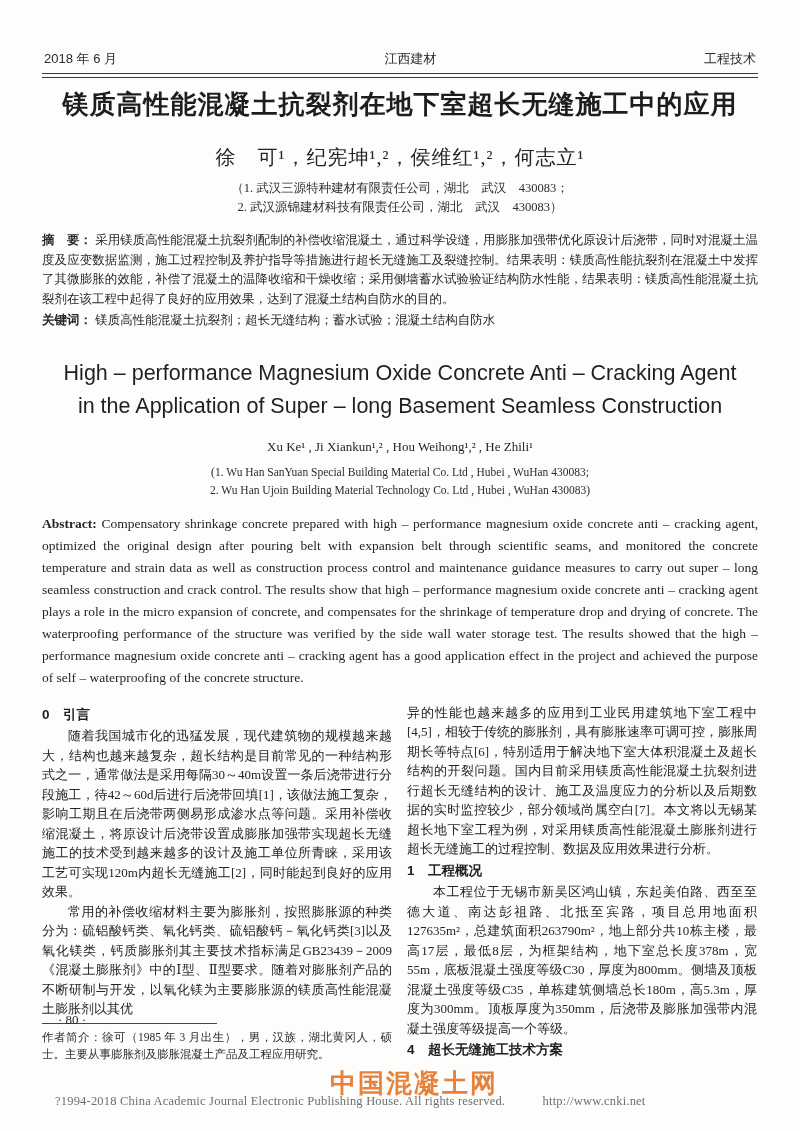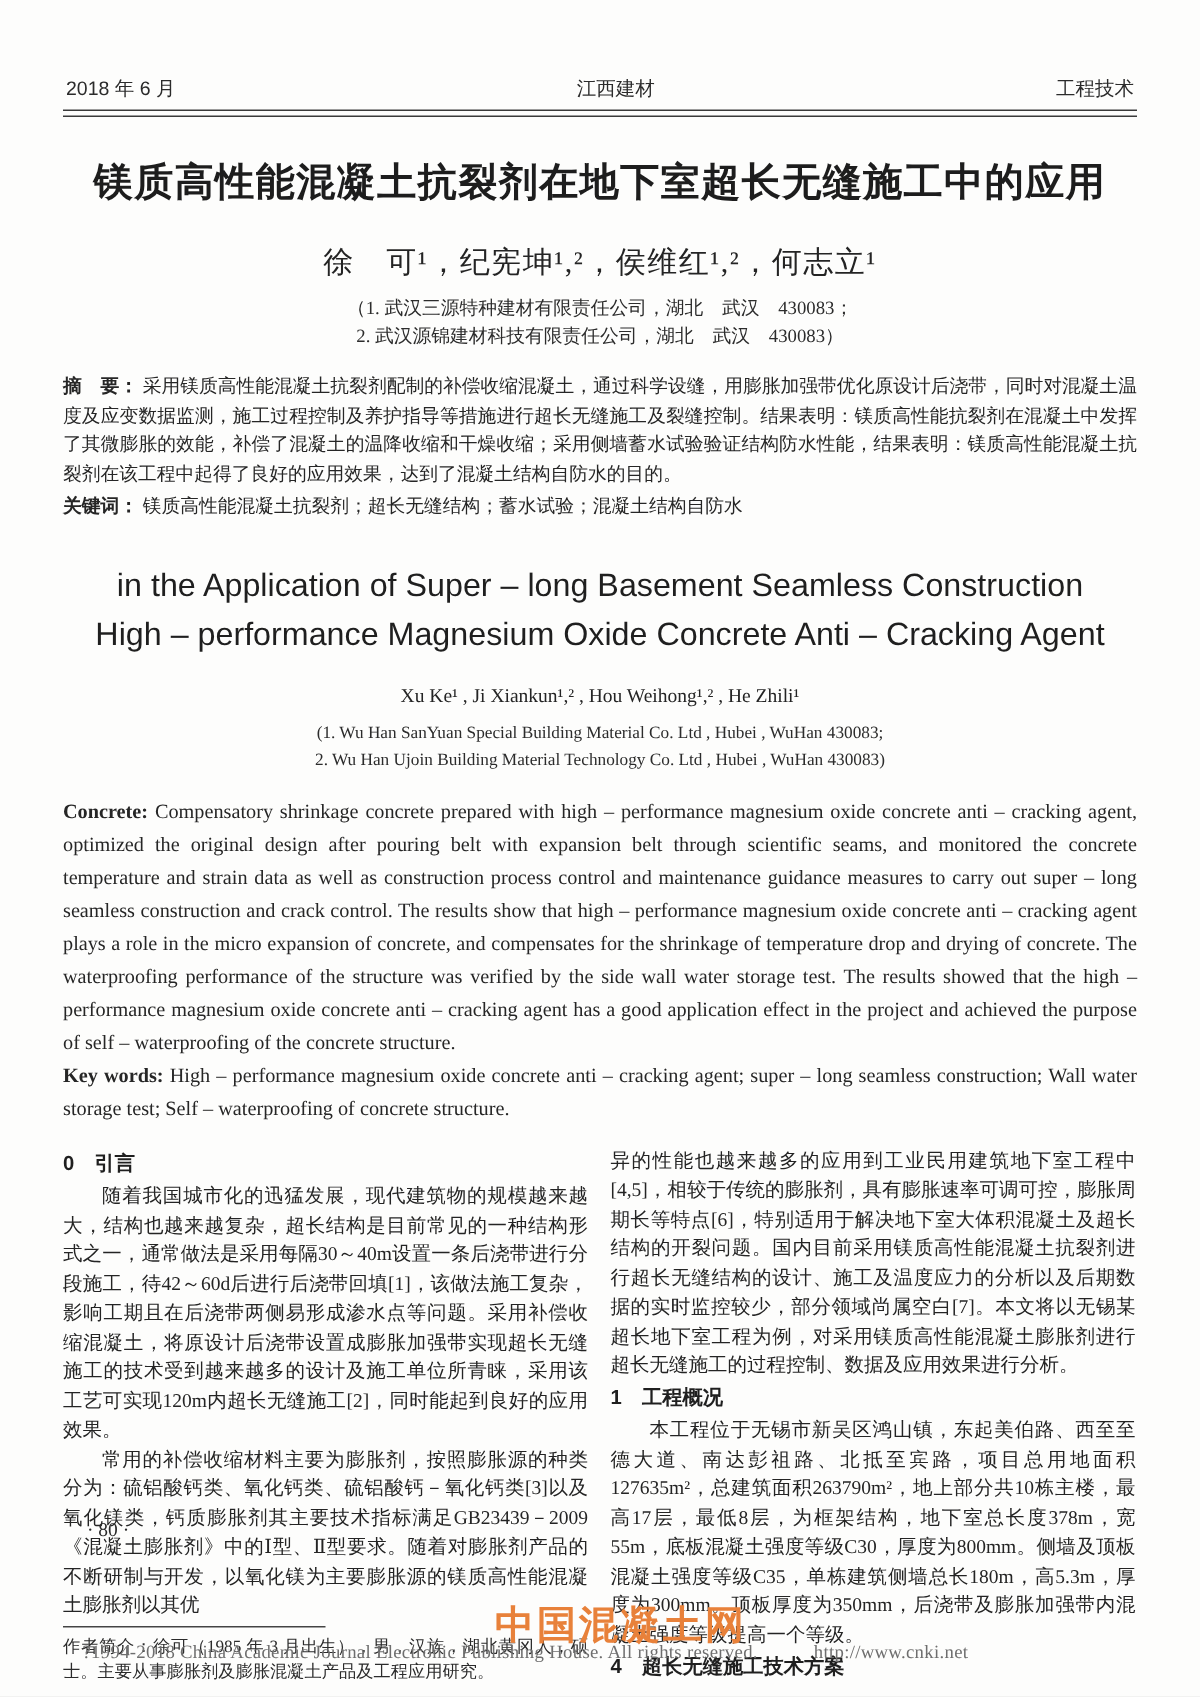--- a/index.html
+++ b/index.html
@@ -13,21 +13,21 @@
     overflow:hidden;
     box-sizing:border-box;
     padding:50px 42px 0 42px;
   }
   
   .hdr{display:flex;justify-content:space-between;align-items:flex-end;
        font-size:13px;color:#2b2b2b;padding:0 2px 5px 2px;
        font-family:"Liberation Sans","DejaVu Sans",sans-serif;}
   .hdr-rule{height:3px;border-top:1.5px solid #3a3a3a;border-bottom:1px solid #3a3a3a;}
   
-  .title-cn{margin-top:26px;text-align:center;font-size:26px;font-weight:bold;
+  .title-cn{margin-top:9px;text-align:center;font-size:26px;font-weight:bold;
             letter-spacing:1px;color:#1d1d1d;
             font-family:"Liberation Sans","DejaVu Sans",sans-serif;}
   .authors-cn{margin-top:22px;text-align:center;font-size:20px;color:#242424;letter-spacing:1px;}
   .affil-cn{margin-top:8px;text-align:center;font-size:12.5px;line-height:19px;color:#2c2c2c;}
   .abstract-cn{margin-top:14px;font-size:12.5px;line-height:19.5px;text-align:justify;color:#262626;}
   .abstract-cn .lbl,.kw-cn .lbl{font-weight:bold;}
   .kw-cn{margin-top:2px;font-size:12.5px;line-height:19.5px;text-align:justify;color:#262626;}
   
   .title-en{margin-top:26px;text-align:center;font-size:21.5px;line-height:33px;color:#1f1f1f;
             font-family:"Liberation Sans","DejaVu Sans",sans-serif;}
@@ -77,36 +77,32 @@
   <div class="abstract-cn">
     <span class="lbl">摘　要：</span>
     <span>采用镁质高性能混凝土抗裂剂配制的补偿收缩混凝土，通过科学设缝，用膨胀加强带优化原设计后浇带，同时对混凝土温度及应变数据监测，施工过程控制及养护指导等措施进行超长无缝施工及裂缝控制。结果表明：镁质高性能抗裂剂在混凝土中发挥了其微膨胀的效能，补偿了混凝土的温降收缩和干燥收缩；采用侧墙蓄水试验验证结构防水性能，结果表明：镁质高性能混凝土抗裂剂在该工程中起得了良好的应用效果，达到了混凝土结构自防水的目的。</span>
   </div>
   <div class="kw-cn">
     <span class="lbl">关键词：</span>
     <span>镁质高性能混凝土抗裂剂；超长无缝结构；蓄水试验；混凝土结构自防水</span>
   </div>
 
   <div class="title-en">
+    <div>High – performance Magnesium Oxide Concrete Anti – Cracking Agent</div>
     <div>in the Application of Super – long Basement Seamless Construction</div>
-    <div>High – performance Magnesium Oxide Concrete Anti – Cracking Agent</div>
   </div>
   <div class="authors-en">Xu Ke¹ , Ji Xiankun¹,² , Hou Weihong¹,² , He Zhili¹</div>
   <div class="affil-en">
     <div>(1. Wu Han SanYuan Special Building Material Co. Ltd , Hubei , WuHan 430083;</div>
     <div>2. Wu Han Ujoin Building Material Technology Co. Ltd , Hubei , WuHan 430083)</div>
   </div>
 
   <div class="abstract-en">
-    <span class="lbl">Concrete:</span>
+    <span class="lbl">Abstract:</span>
     <span>Compensatory shrinkage concrete prepared with high – performance magnesium oxide concrete anti – cracking agent, optimized the original design after pouring belt with expansion belt through scientific seams, and monitored the concrete temperature and strain data as well as construction process control and maintenance guidance measures to carry out super – long seamless construction and crack control. The results show that high – performance magnesium oxide concrete anti – cracking agent plays a role in the micro expansion of concrete, and compensates for the shrinkage of temperature drop and drying of concrete. The waterproofing performance of the structure was verified by the side wall water storage test. The results showed that the high – performance magnesium oxide concrete anti – cracking agent has a good application effect in the project and achieved the purpose of self – waterproofing of the concrete structure.</span>
-  </div>
-  <div class="kw-en">
-    <span class="lbl">Key words:</span>
-    <span>High – performance magnesium oxide concrete anti – cracking agent; super – long seamless construction; Wall water storage test; Self – waterproofing of concrete structure.</span>
   </div>
 
   <div class="cols">
 
     <div class="col col-left">
       <div class="sec-h">0　引言</div>
       <p class="para">随着我国城市化的迅猛发展，现代建筑物的规模越来越大，结构也越来越复杂，超长结构是目前常见的一种结构形式之一，通常做法是采用每隔30～40m设置一条后浇带进行分段施工，待42～60d后进行后浇带回填[1]，该做法施工复杂，影响工期且在后浇带两侧易形成渗水点等问题。采用补偿收缩混凝土，将原设计后浇带设置成膨胀加强带实现超长无缝施工的技术受到越来越多的设计及施工单位所青睐，采用该工艺可实现120m内超长无缝施工[2]，同时能起到良好的应用效果。</p>
       <p class="para">常用的补偿收缩材料主要为膨胀剂，按照膨胀源的种类分为：硫铝酸钙类、氧化钙类、硫铝酸钙－氧化钙类[3]以及氧化镁类，钙质膨胀剂其主要技术指标满足GB23439－2009《混凝土膨胀剂》中的Ⅰ型、Ⅱ型要求。随着对膨胀剂产品的不断研制与开发，以氧化镁为主要膨胀源的镁质高性能混凝土膨胀剂以其优</p>
       <div class="footnote">
         <div class="footnote-rule"></div>

